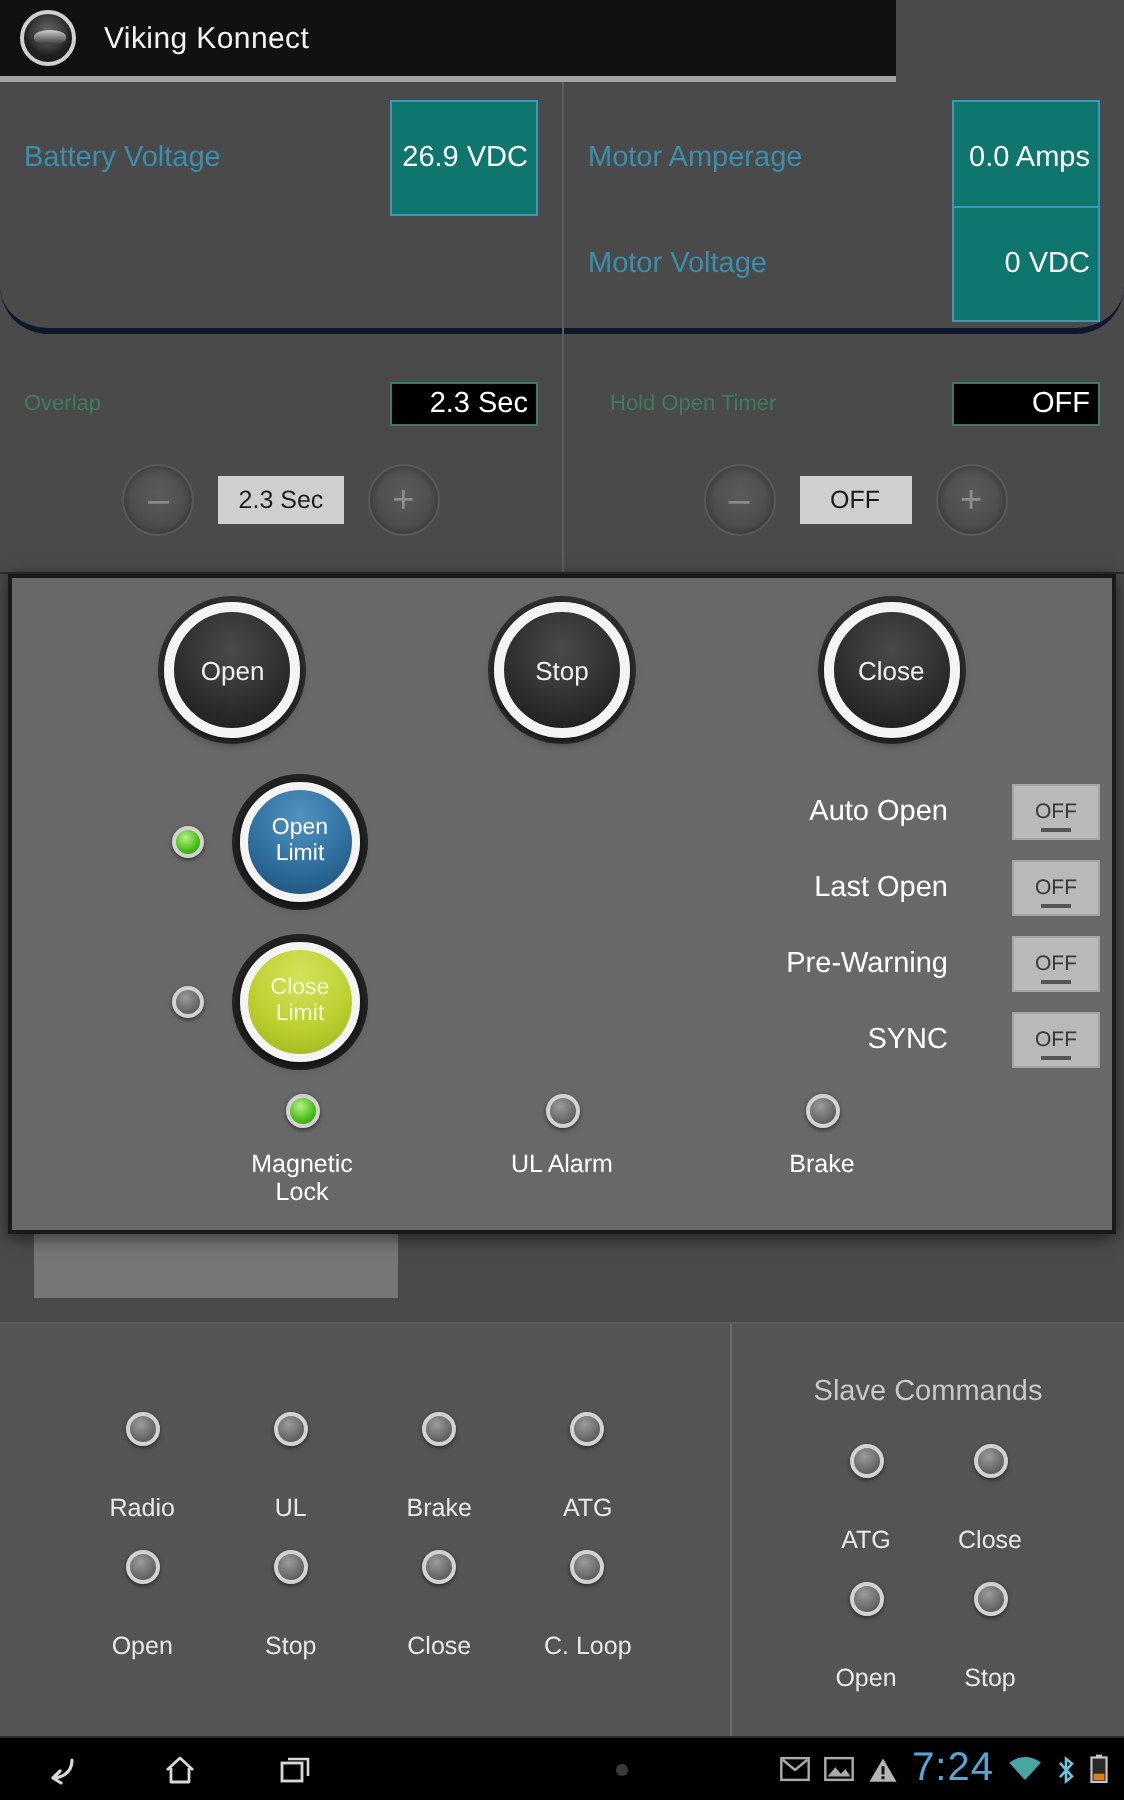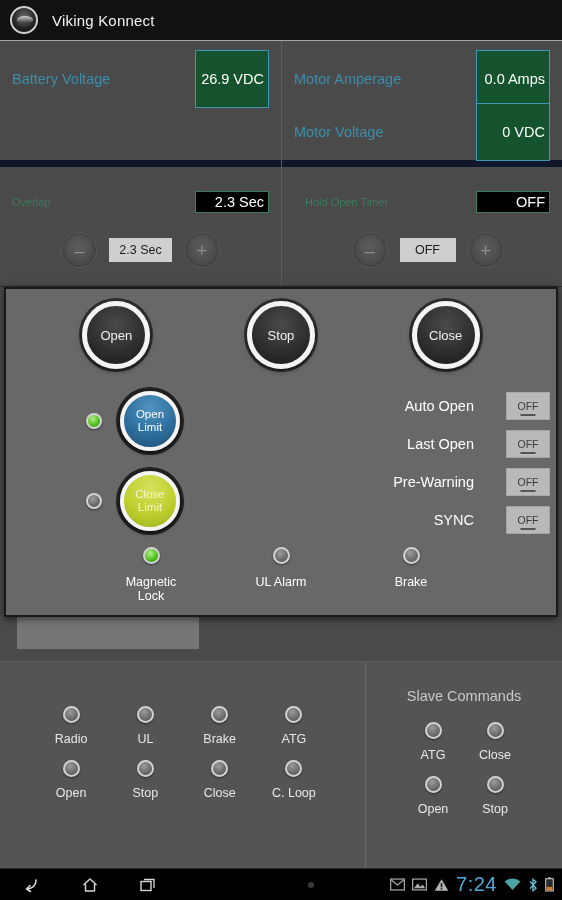--- a/index.html
+++ b/index.html
@@ -6,24 +6,24 @@
   html, body {
     width: 562px; height: 900px;
     background: #000;
     font-family: "Liberation Sans", sans-serif;
     overflow: hidden;
   }
   .screen { position: relative; width: 562px; height: 900px; background: #4a4a4a; }
 
   
   .titlebar {
-    position: absolute; top: 0; left: 0; width: 562px; height: 41px;
+    position: absolute; top: 0; left: 0; width: 448px; height: 41px;
     background: #111112;
     display: flex; align-items: center; padding-left: 10px;
-    border-bottom: 1px solid #a3a3a3;
+    border-bottom: 3px solid #a3a3a3;
   }
   .applogo {
     width: 28px; height: 28px; border-radius: 50%;
     background: radial-gradient(circle at 50% 38%, #6a6a6a 0%, #3a3a3a 42%, #202020 60%, #151515 100%);
     border: 2px solid #cfcfcf;
     box-shadow: 0 0 0 2px #101010;
     position: relative; flex: none;
   }
   .applogo::after {
     content: ""; position: absolute; left: 5px; top: 8px; width: 16px; height: 7px;
@@ -32,26 +32,26 @@
   }
   .apptitle { color: #f2f2f2; font-size: 15px; margin-left: 14px; letter-spacing: .2px; }
 
   
   .metrics {
     position: absolute; top: 41px; left: 0; width: 562px; height: 126px;
     display: flex;
   }
   .mcol { width: 281px; height: 126px; position: relative; padding: 0 12px; }
   .mcol + .mcol { border-left: 1px solid #5c5c5c; }
-  .metrics { border-bottom: 7px solid #0f172a; }
+  .metrics { border-bottom: 3px solid #0f172a; border-radius: 24px; }
   .mrow { height: 53px; display: flex; align-items: center; justify-content: space-between; }
   .mrow:first-child { margin-top: 11px; }
   .mlabel { font-size: 14.5px; color: #3a8fae; }
   .mval {
-    background: #14532d; color: #ffffff; font-size: 14.5px;
+    background: #0f766e; color: #ffffff; font-size: 14.5px;
     border: 1px solid #3f97b8; padding: 20px 4px; min-width: 74px;
     text-align: right; line-height: 16px;
   }
 
   
   .timers {
     position: absolute; top: 167px; left: 0; width: 562px; height: 120px;
     display: flex; border-bottom: 1px solid #2b2b2b;
   }
   .tcol { width: 281px; position: relative; padding: 0 12px; }
@@ -149,21 +149,21 @@
   }
   .bpanel { position: relative; padding-top: 26px; }
   .bpanel.left { width: 365px; }
   .bpanel.right { width: 197px; border-left: 1px solid #6a6a6a; }
   .bhead { text-align: center; color: #c9c9c9; font-size: 14.5px; }
   .bgrid { display: grid; margin-top: 18px; justify-items: center; }
   .bgrid.g4 { grid-template-columns: repeat(4, 1fr); padding: 0 34px; row-gap: 14px; }
   .bgrid.g2 { grid-template-columns: repeat(2, 1fr); padding: 0 36px; row-gap: 14px; }
   .bcell { display: flex; flex-direction: column; align-items: center; }
   .bcell .led { width: 17px; height: 17px; }
-  .bcell .lbl { color: #e8e8e8; font-size: 12.5px; margin-top: 9px; }
+  .bcell .lbl { color: #e8e8e8; font-size: 12.5px; margin-top: 24px; }
 
   
   .sysbar {
     position: absolute; left: 0; bottom: 0; width: 562px; height: 32px;
     background: #000; display: flex; align-items: center;
     border-top: 1px solid #2c2c2c;
   }
   .navgroup { display: flex; align-items: center; gap: 38px; padding-left: 22px; }
   .navicon { color: #d8d8d8; display: flex; align-items: center; }
   .dot { width: 6px; height: 6px; border-radius: 50%; background: #3a3a3a; margin-left: 112px; }

